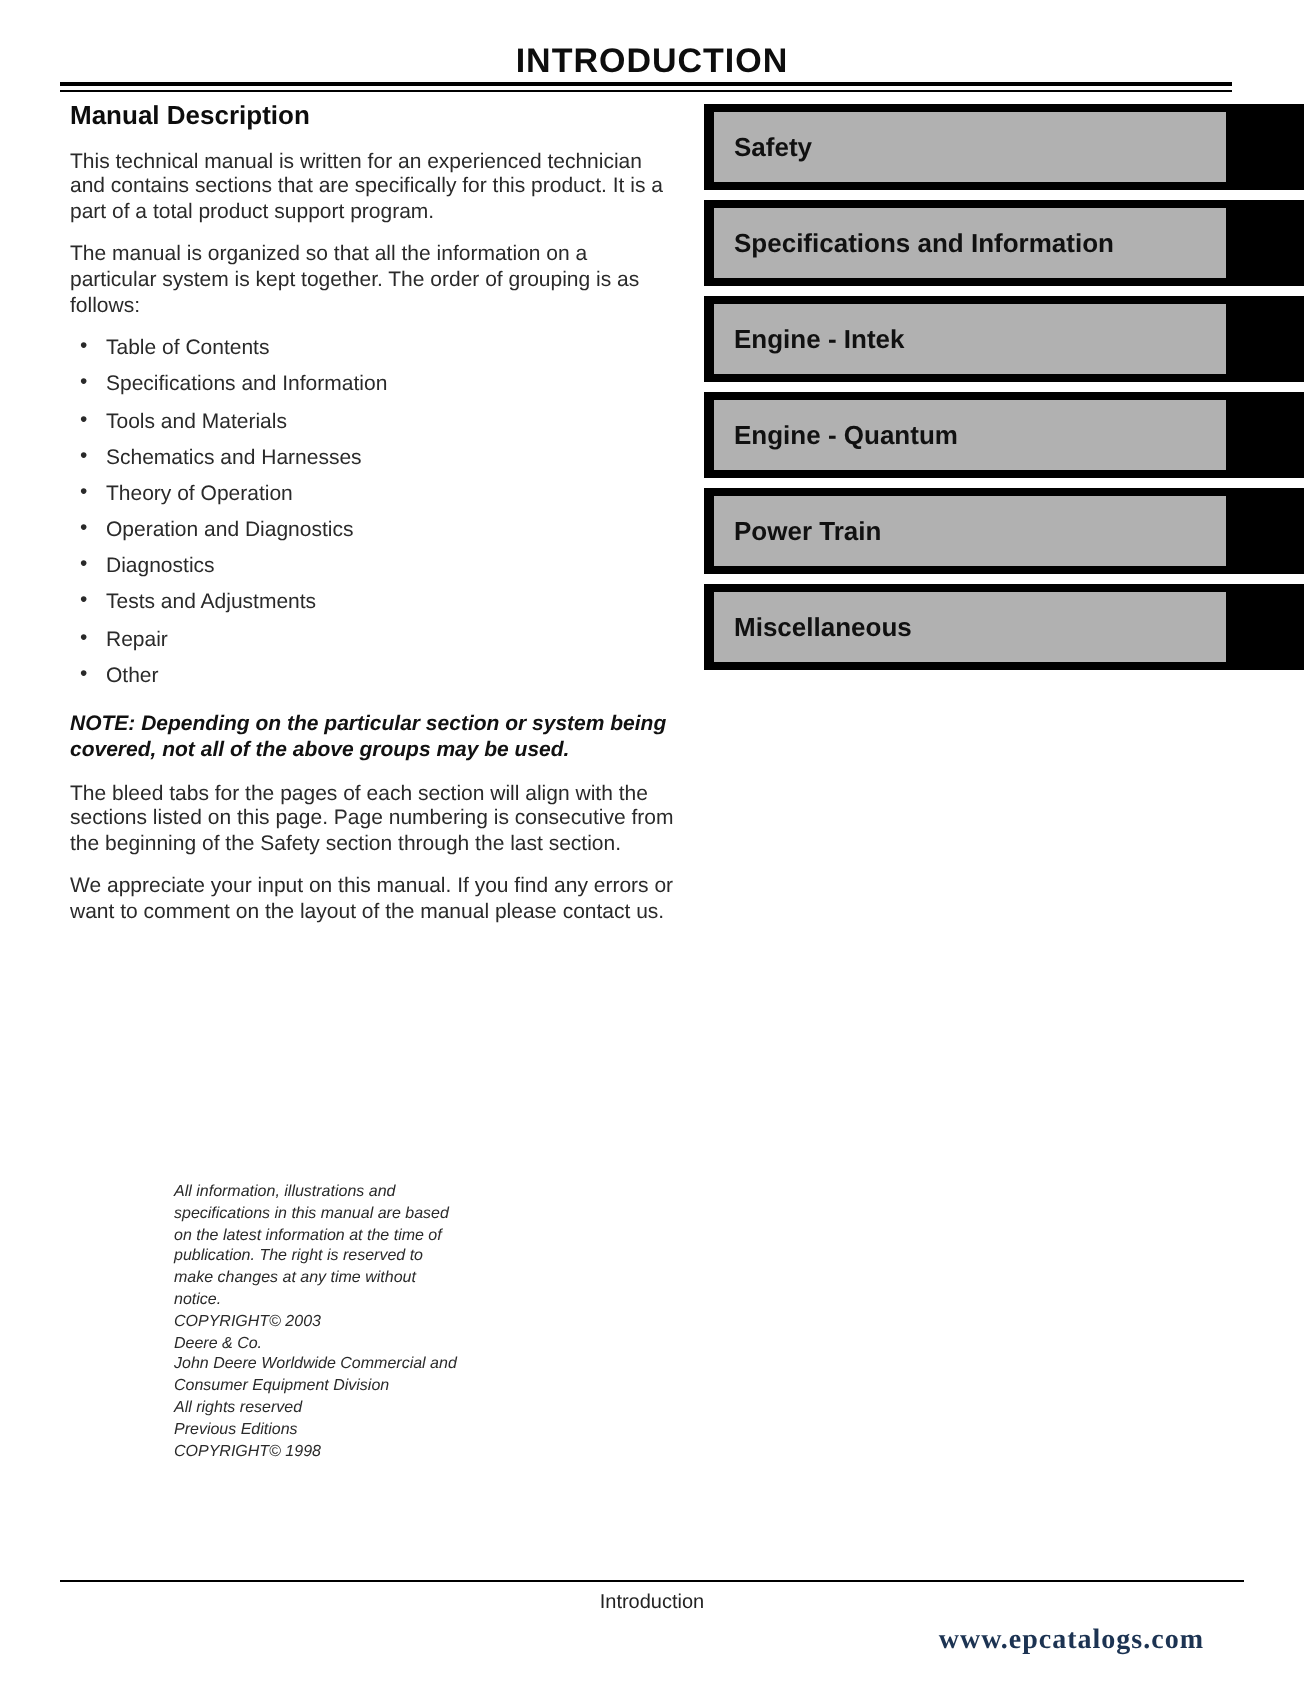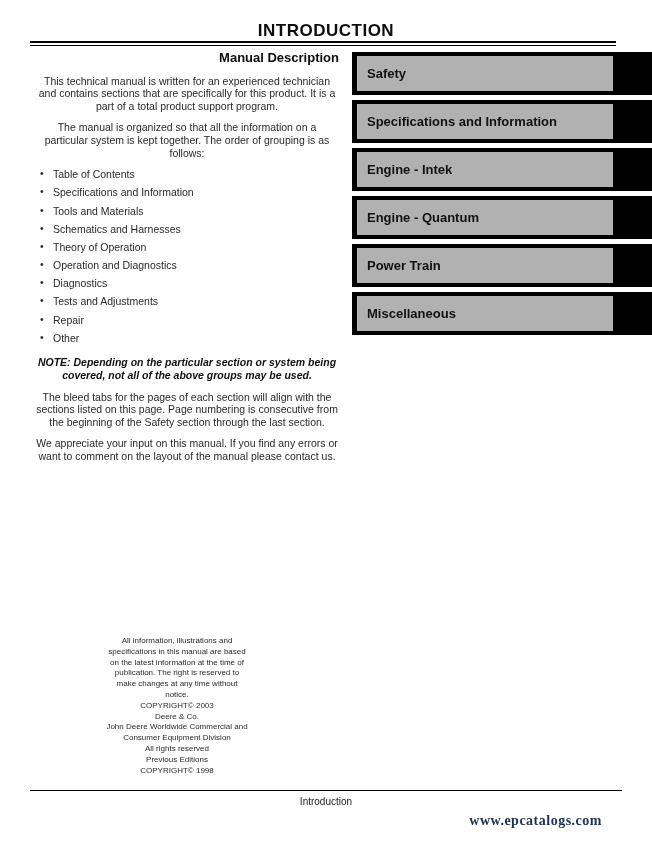--- a/index.html
+++ b/index.html
@@ -23,42 +23,41 @@
   }
 
   
   .left-col {
     position:absolute; top:52px; left:35px; width:304px;
     font-size:10.5px; line-height:12.6px; color:#2a2a2a;
   }
   .left-col h2 {
     font-size:13px; font-weight:bold; color:#0d0d0d;
     margin:0 0 10px 0;
-    text-align:right;
   }
-  .left-col p { margin:0 0 9px 0;text-align:center; }
+  .left-col p { margin:0 0 9px 0; }
   .left-col ul { list-style:none; margin:3px 0 10px 0; padding:0; }
   .left-col li { position:relative; padding-left:18px; margin-bottom:5.6px; }
   .left-col li::before { content:"\2022"; position:absolute; left:5px; top:-1px; }
   .note { font-weight:bold; font-style:italic; color:#111; margin:12px 0 9px 0 !important; }
 
   
   .tabs { position:absolute; top:52px; left:352px; width:300px; }
   .tab { position:relative; height:43px; margin-bottom:5px; background:#000;padding-left:26px; }
   .tab-btn {
     position:absolute; left:5px; top:4px; width:256px; height:35px;
     background:#b1b1b1; box-sizing:border-box;
     display:flex; align-items:center; padding-left:10px;
     font-size:13px; font-weight:bold; color:#111;
   }
 
   
   .copyright {
-    position:absolute; top:636px; left:87px; width:180px;
-    text-align:center; font-size:8px; line-height:10.8px; color:#2a2a2a;
+    position:absolute; top:591px; left:87px; width:180px;
+    font-size:8px; line-height:10.8px; color:#2a2a2a;font-style:italic;
   }
 
   
   .footer-rule { position:absolute; top:790px; left:30px; width:592px; border-top:1px solid #000; }
   .footer-label {
     position:absolute; top:796px; left:0; width:652px;
     text-align:center; font-size:10px; color:#222;
   }
   .watermark {
     position:absolute; top:813px; right:50px;

